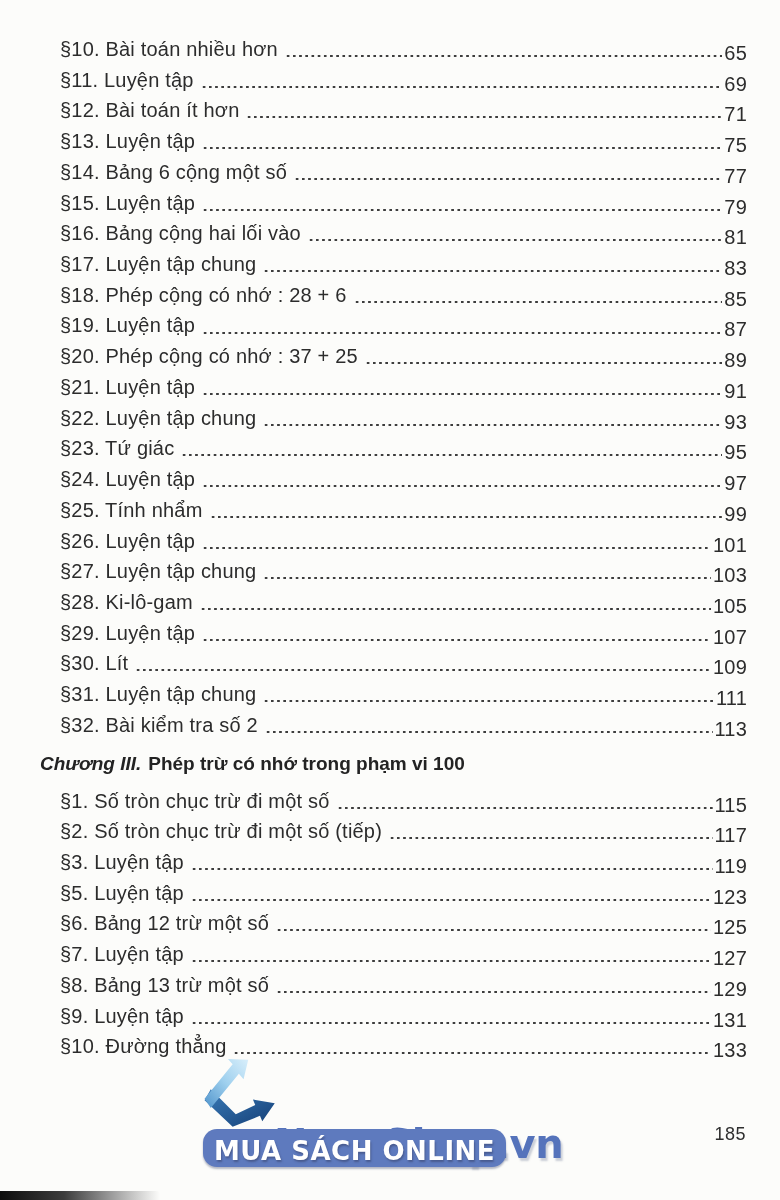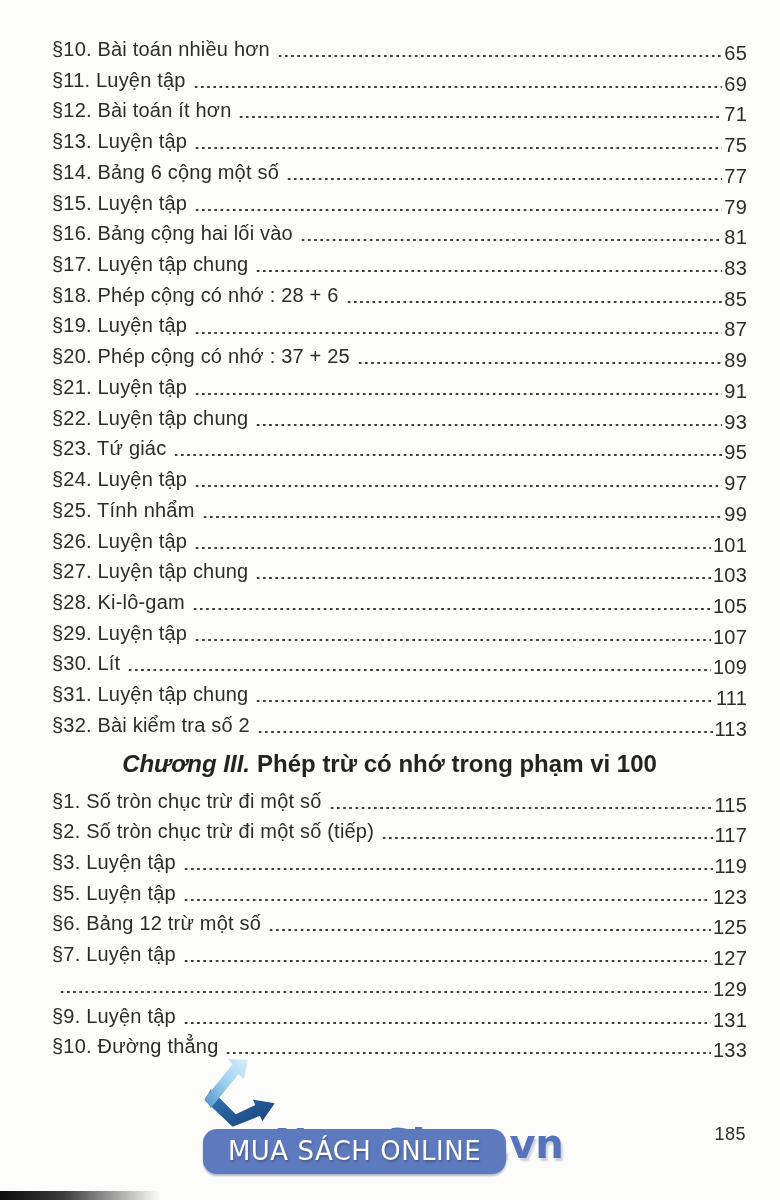--- a/index.html
+++ b/index.html
@@ -12,24 +12,23 @@
     position: relative;
     overflow: hidden;
     background: #fcfcfa;
     font-family: "Liberation Sans", sans-serif;
     color: #2c2c2c;
   }
 
   
   .toc {
     position: absolute;
-    left: 52px;
+    left: 60px;
     top: 34px;
     right: 33px;
-    text-align: center;
   }
   .toc-row {
     display: flex;
     height: 30.72px;
     line-height: 30.72px;
     font-size: 20px;
     letter-spacing: 0.2px;
     color: #2c2c2c;
   }
   .toc-label {
@@ -46,21 +45,21 @@
   }
   .toc-page {
     flex: 0 0 auto;
     white-space: nowrap;
     transform: translateY(4px);
   }
   .chapter-heading {
     margin: 7px 0 7px -20px;
     height: 31px;
     line-height: 31px;
-    font-size: 24px;
+    font-size: 19px;
     font-weight: bold;
     white-space: nowrap;
     color: #232323;
   }
   .ch-prefix {
     font-style: italic;
     margin-right: 7px;
   }
 
   
@@ -99,29 +98,29 @@
     letter-spacing: -0.5px;
     color: #5573bb;
     text-shadow: 2px 3px 2px rgba(110,120,150,0.35), 0 0 4px rgba(255,255,255,0.9);
     white-space: nowrap;
   }
   .ns-button {
     position: absolute;
     left: 203px;
     top: 1129px;
     width: 303px;
-    height: 45px;
+    height: 38px;
     background: #5e7abe;
     border-radius: 14px;
     box-shadow: 0 2px 2px rgba(90,100,130,0.45);
     text-align: center;
     line-height: 45px;
     font-family: "DejaVu Sans", sans-serif;
     font-size: 26px;
-    font-weight: normal;
+    font-weight: bold;
     letter-spacing: 0.5px;
     color: #ffffff;
     text-shadow: 1px 2px 2px rgba(55,65,105,0.55);
     white-space: nowrap;
   }
 
   
   .scan-edge {
     position: absolute;
     left: 0;
@@ -312,20 +311,21 @@
     <span class="toc-page">125</span>
   </div>
 
   <div class="toc-row">
     <span class="toc-label">§7. Luyện tập</span>
     <span class="toc-dots"></span>
     <span class="toc-page">127</span>
   </div>
 
   <div class="toc-row">
+    <span class="toc-label">§8. Bảng 13 trừ một số</span>
     <span class="toc-dots"></span>
     <span class="toc-page">129</span>
   </div>
 
   <div class="toc-row">
     <span class="toc-label">§9. Luyện tập</span>
     <span class="toc-dots"></span>
     <span class="toc-page">131</span>
   </div>
 

